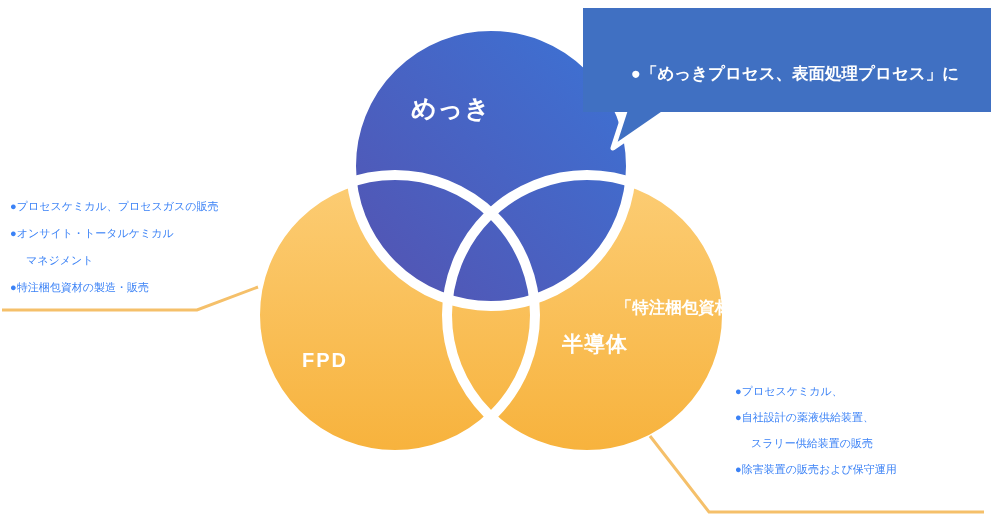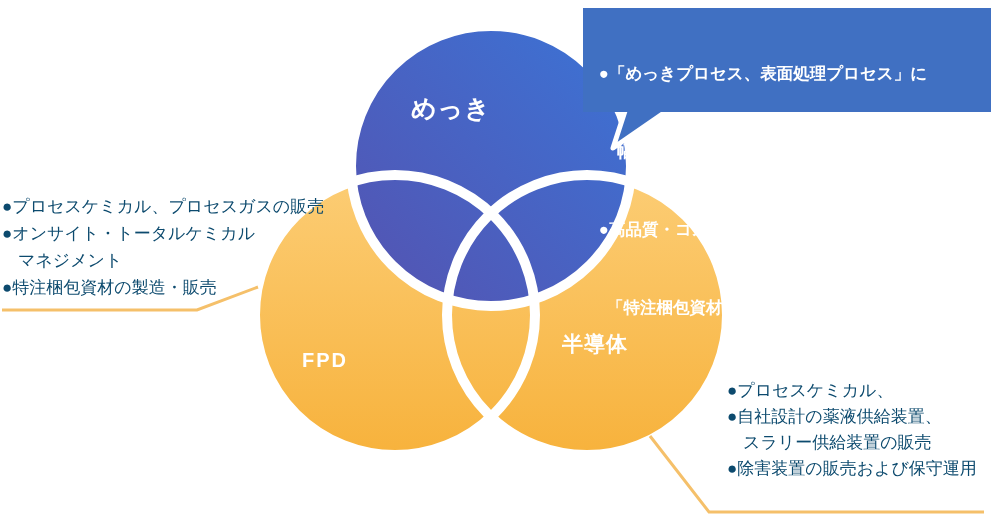--- a/index.html
+++ b/index.html
@@ -9,31 +9,33 @@
   }
   .stage svg{position:absolute;left:0;top:0;}
   .circle-label{
     position:absolute;color:#ffffff;font-weight:bold;text-align:left;
     letter-spacing:1px;
   }
   .label-mekki{left:411px;top:92px;width:160px;font-size:25px;}
   .label-fpd{left:302px;top:349px;width:120px;font-size:20px;letter-spacing:2px;}
   .label-semi{left:562px;top:330px;width:130px;font-size:21px;}
   .notes{
-    position:absolute;color:#0c4a6e;font-size:17px;line-height:27px;
+    position:absolute;color:#3b82f6;font-size:11px;line-height:27px;
     white-space:nowrap;
+    margin-left:8px;
   }
   .notes-left{left:2px;top:193px;}
   .notes-right{left:727px;top:378px;line-height:26px;}
   .notes .indent{padding-left:16px;}
   .bubble{
     position:absolute;left:583px;top:8px;width:408px;height:104px;
     background:#4070C2;color:#ffffff;font-weight:bold;font-size:16.5px;
     line-height:26px;box-sizing:border-box;padding-left:16px;
     white-space:pre-wrap;
+    text-align:center;
   }
   .bubble .b-indent{padding-left:18px;}
   .bubble .b-indent-sm{padding-left:8px;}
 </style>
 </head>
 <body>
 
 <div class="stage">
 
   <svg width="996" height="516" viewBox="0 0 996 516">

